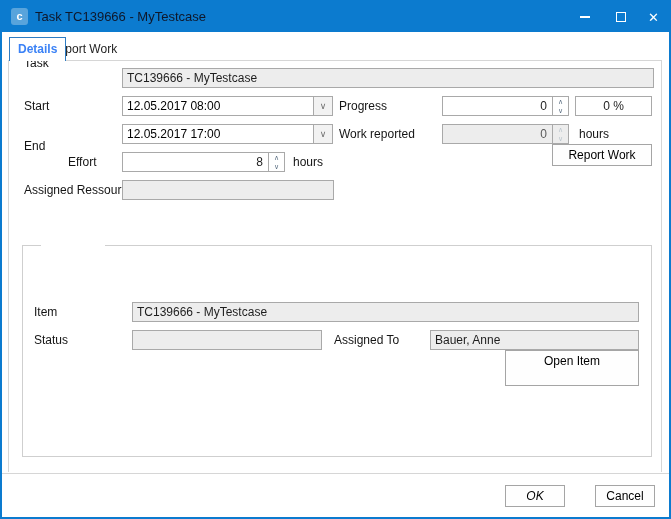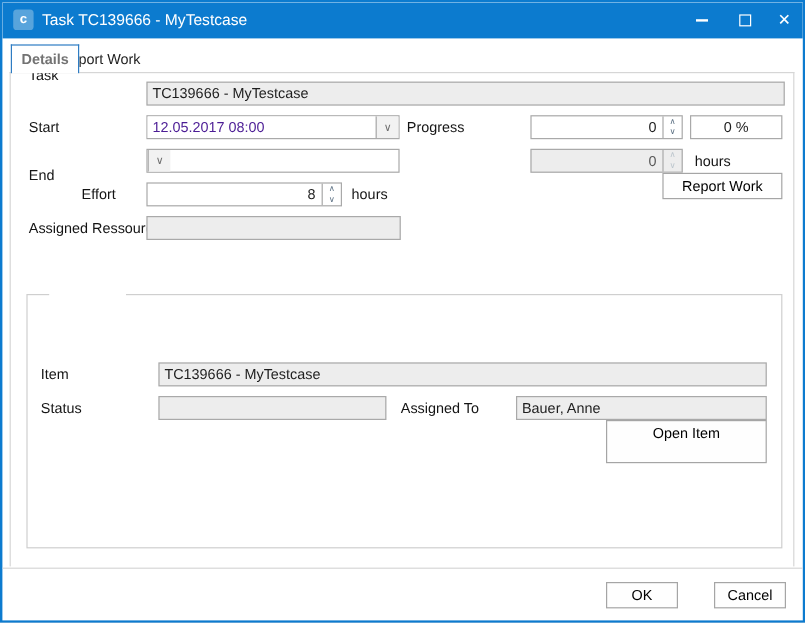--- a/index.html
+++ b/index.html
@@ -15,50 +15,50 @@
   
   .titlebar {
     position:absolute; left:0; top:0; right:0; height:30px;
     background:#0c7bcf; color:#fff; display:flex; align-items:center;
   }
   .app-icon {
     position:absolute; left:9px; top:6px; width:17px; height:17px;
     background:#58a4dc; border-radius:3px; color:#fff; font-weight:bold;
     font-size:11px; line-height:17px; text-align:center;
   }
-  .title-text { position:absolute; left:33px; top:0; line-height:30px; font-size:13px; color:#ffffff; white-space:nowrap; }
+  .title-text { position:absolute; left:33px; top:0; line-height:30px; font-size:13px; color:#0f172a; white-space:nowrap; }
   .winbtn {
     position:absolute; top:0; height:30px; width:34px; color:#fff;
     display:flex; align-items:center; justify-content:center; cursor:default;
   }
   .winbtn.min { left:566px; }
   .winbtn.max { left:602px; }
   .winbtn.cls { left:636px; width:31px; font-size:13px; }
   .glyph-min { display:block; width:10px; height:0; border-bottom:2px solid #fff; }
   .glyph-max { display:block; width:10px; height:10px; border:1px solid #fff; }
 
   
   .pageline { position:absolute; background:#d6d6d6; }
   .tab-selected {
     position:absolute; left:7px; top:35px; height:24px; padding:0 8px;
     background:#fff; border:1px solid #2e7cc3; border-bottom:none;
-    font-weight:bold; color:#737373; line-height:22px; z-index:3;
+    font-weight:bold; color:#3b82f6; line-height:22px; z-index:3;
   }
   .tab-plain { position:absolute; top:36px; height:22px; line-height:22px; color:#1e1e1e; z-index:2; }
 
   
   .lbl { position:absolute; line-height:20px; white-space:nowrap; }
   .ro {
     position:absolute; background:#ededed; border:1px solid #a9a9a9;
     line-height:18px; padding:0 4px; color:#1e1e1e; overflow:hidden; white-space:nowrap;
   }
   .combo { position:absolute; display:flex; border:1px solid #a9a9a9; background:#fff; }
   .combo input {
     flex:1; border:none; outline:none; padding:0 4px; font:12px "Liberation Sans","DejaVu Sans",sans-serif;
-    color:#4c1d95; background:#fff; min-width:0;
+    color:#000000; background:#fff; min-width:0;
   }
   .combo .drop {
     width:19px; border-left:1px solid #a9a9a9; background:#f2f2f2;
     display:flex; align-items:center; justify-content:center; color:#6d6d6d; font-size:9px;
   }
   .spinbox { position:absolute; display:flex; border:1px solid #a9a9a9; background:#fff; }
   .spinbox input {
     flex:1; border:none; outline:none; padding:0 5px; text-align:right;
     font:12px "Liberation Sans","DejaVu Sans",sans-serif; color:#1e1e1e; background:transparent; min-width:0;
   }
@@ -116,20 +116,21 @@
   <div class="lbl" style="left:22px; top:94px;">Start</div>
   <div class="combo" style="left:120px; top:94px; width:211px; height:20px;">
     <input value="12.05.2017 08:00" style="">
     <span class="drop">
         <span>∨</span>
       </span>
   </div>
 
   <div class="lbl" style="left:22px; top:122px;margin-top:12px;">End</div>
   <div class="combo" style="left:120px; top:122px; width:211px; height:20px;">
+    <input value="12.05.2017 17:00" style="">
     <span class="drop">
         <span>∨</span>
       </span>
   </div>
 
   <div class="lbl" style="left:22px; top:150px;margin-left:44px;">Effort</div>
   <div class="spinbox" style="left:120px; top:150px; width:163px; height:20px;">
     <input value="8" style="">
     <span class="spin">
       <span>∧</span>
@@ -144,20 +145,21 @@
   <div class="lbl" style="left:337px; top:94px;">Progress</div>
   <div class="spinbox" style="left:440px; top:94px; width:127px; height:20px;">
     <input value="0" style="">
     <span class="spin">
       <span>∧</span>
       <span>∨</span>
     </span>
   </div>
   <div class="pctbox" style="left:573px; top:94px; width:77px; height:20px;">0 %</div>
 
+  <div class="lbl" style="left:337px; top:122px;">Work reported</div>
   <div class="spinbox disabled" style="left:440px; top:122px; width:127px; height:20px;">
     <input readonly="" value="0" style="">
     <span class="spin">
       <span>∧</span>
       <span>∨</span>
     </span>
   </div>
   <div class="lbl" style="left:577px; top:122px;">hours</div>
 
   <div class="btn" style="left:550px; top:142px; width:100px; height:22px;">Report Work</div>
@@ -171,16 +173,16 @@
 
   <div class="lbl" style="left:32px; top:328px;">Status</div>
   <div class="ro" style="left:130px; top:328px; width:190px; height:20px;"></div>
 
   <div class="lbl" style="left:332px; top:328px;">Assigned To</div>
   <div class="ro" style="left:428px; top:328px; width:209px; height:20px;">Bauer, Anne</div>
 
   <div class="btn" style="left:503px; top:348px; width:134px; height:36px;">Open Item</div>
 
   <div class="pageline" style="left:0; top:471px; width:667px; height:1px; background:#d6d6d6;"></div>
-  <div class="btn" style="left:503px; top:483px; width:60px; height:22px;">OK</div>
+  <div class="btn" style="left:503px; top:483px; width:60px; height:22px;font-style:italic;">OK</div>
   <div class="btn" style="left:593px; top:483px; width:60px; height:22px;">Cancel</div>
 
 </div>
 
 </body></html>

